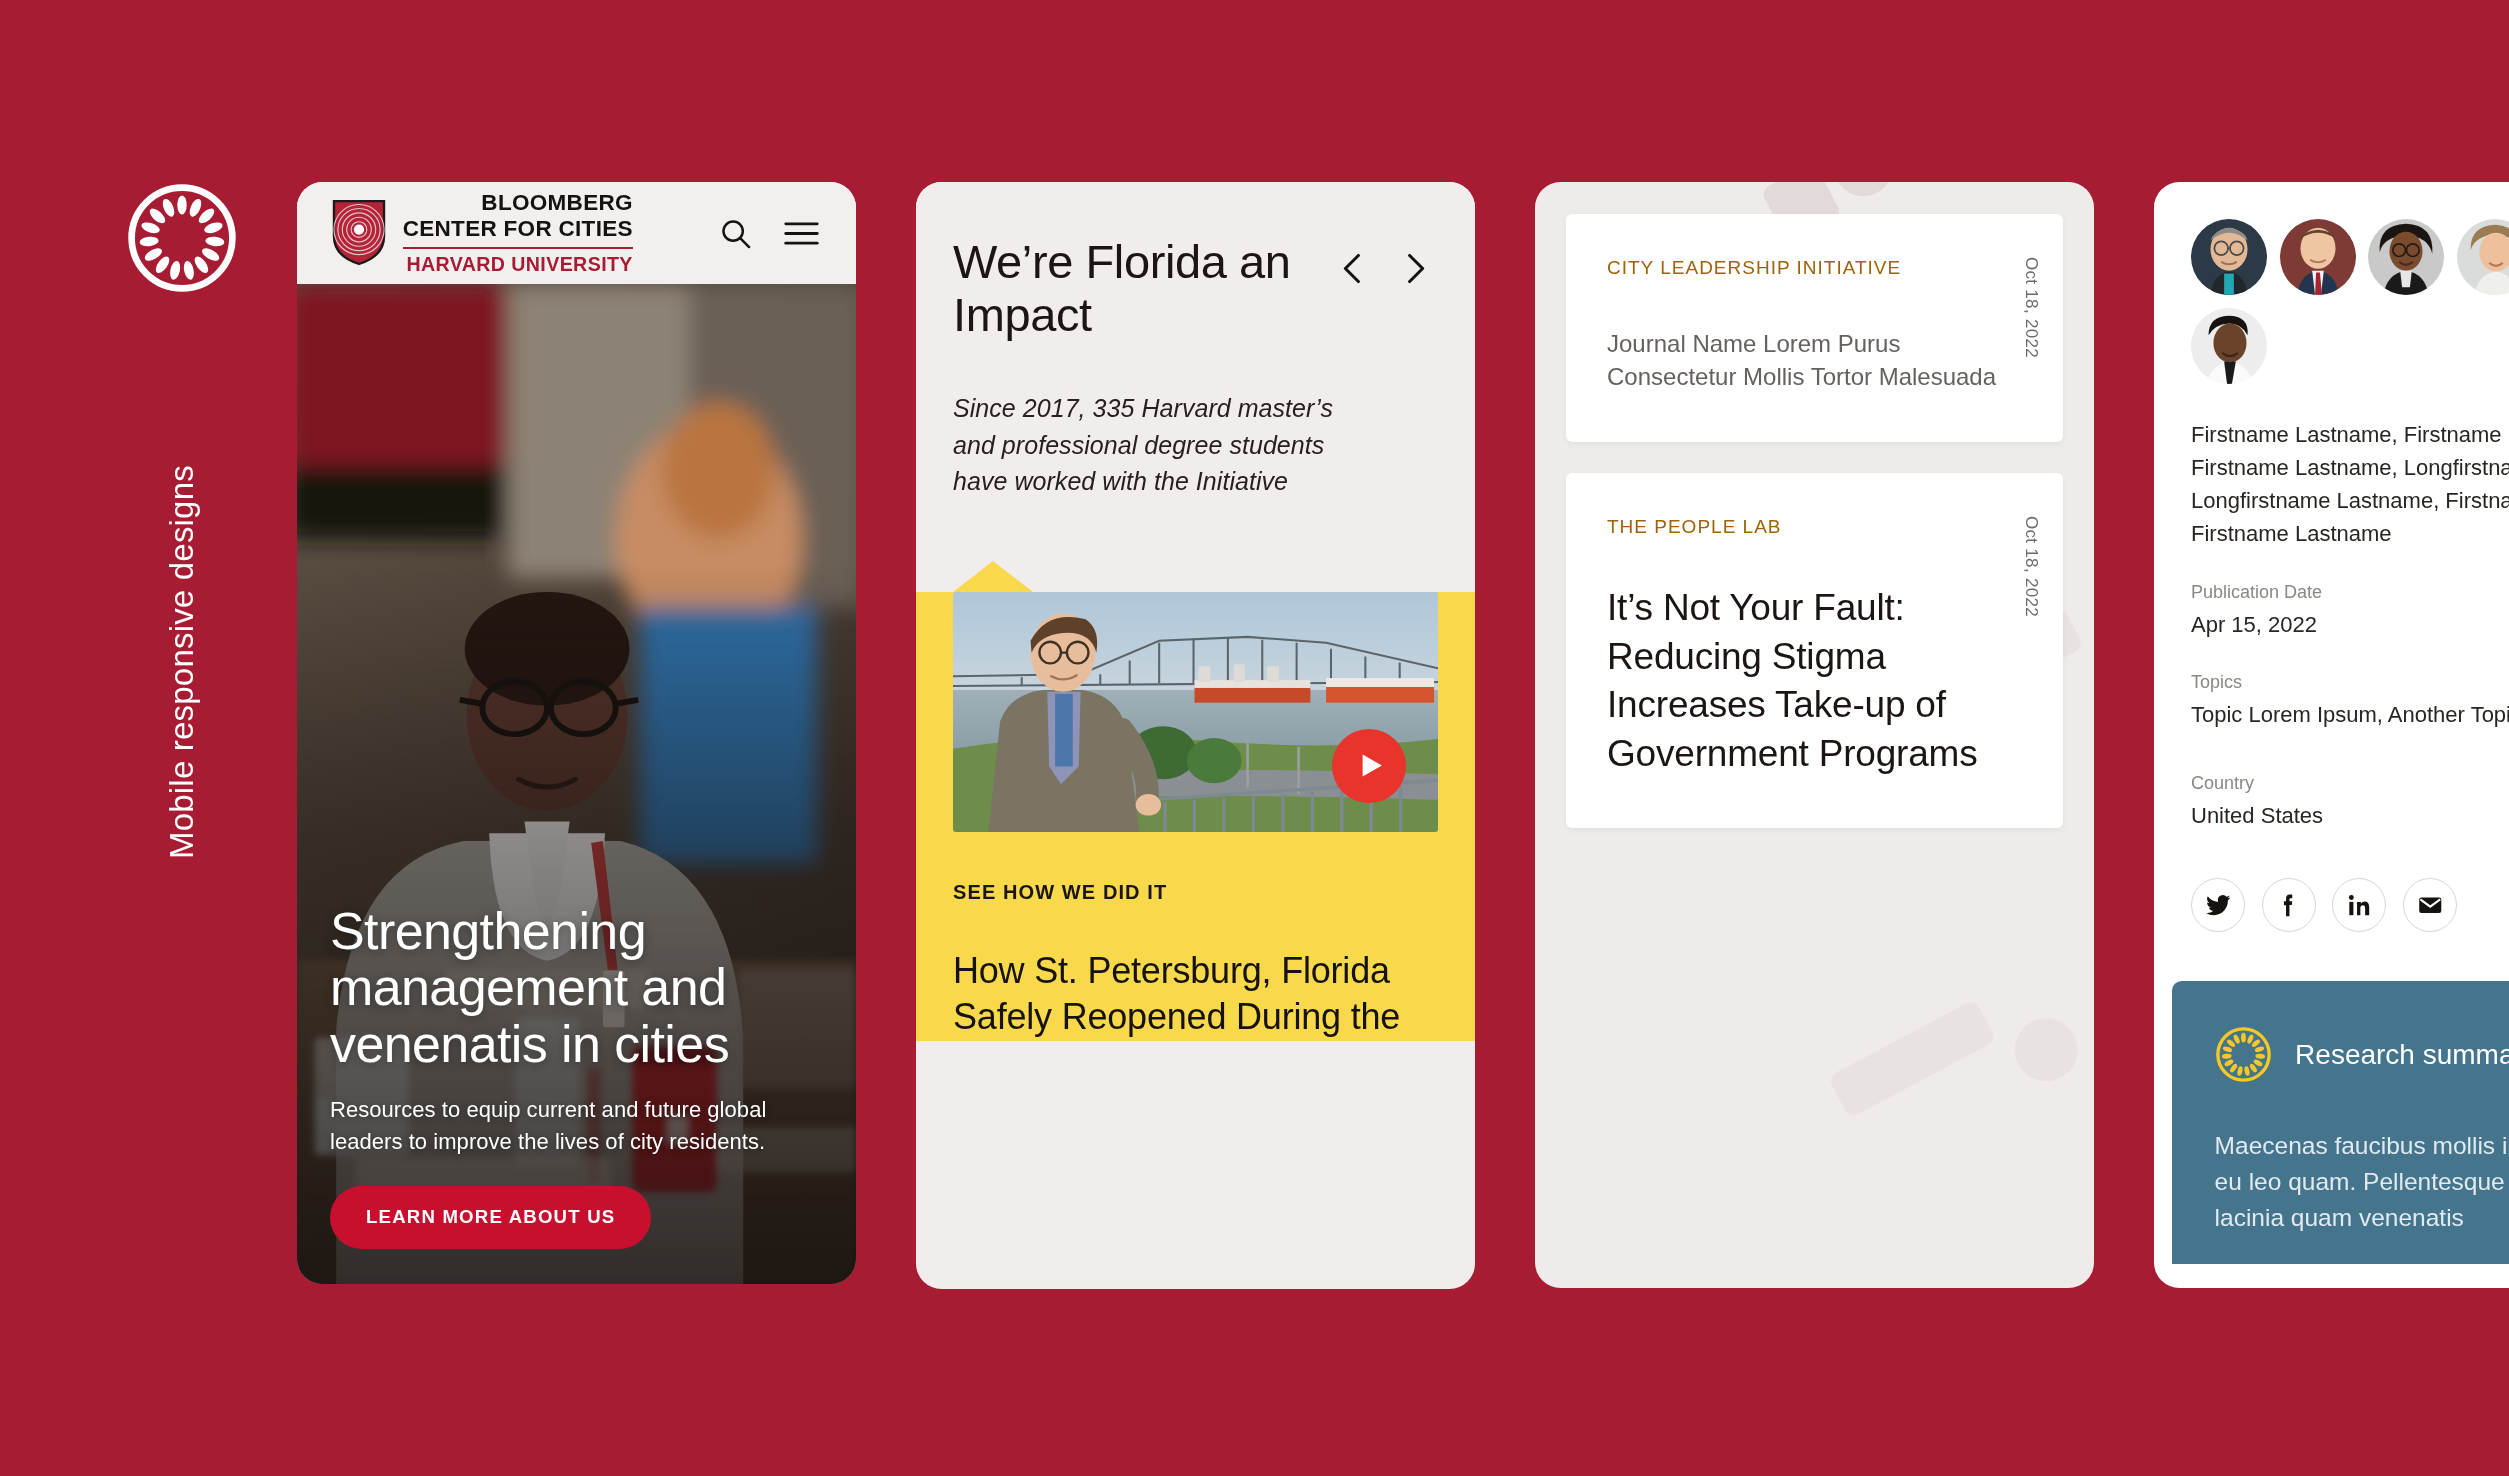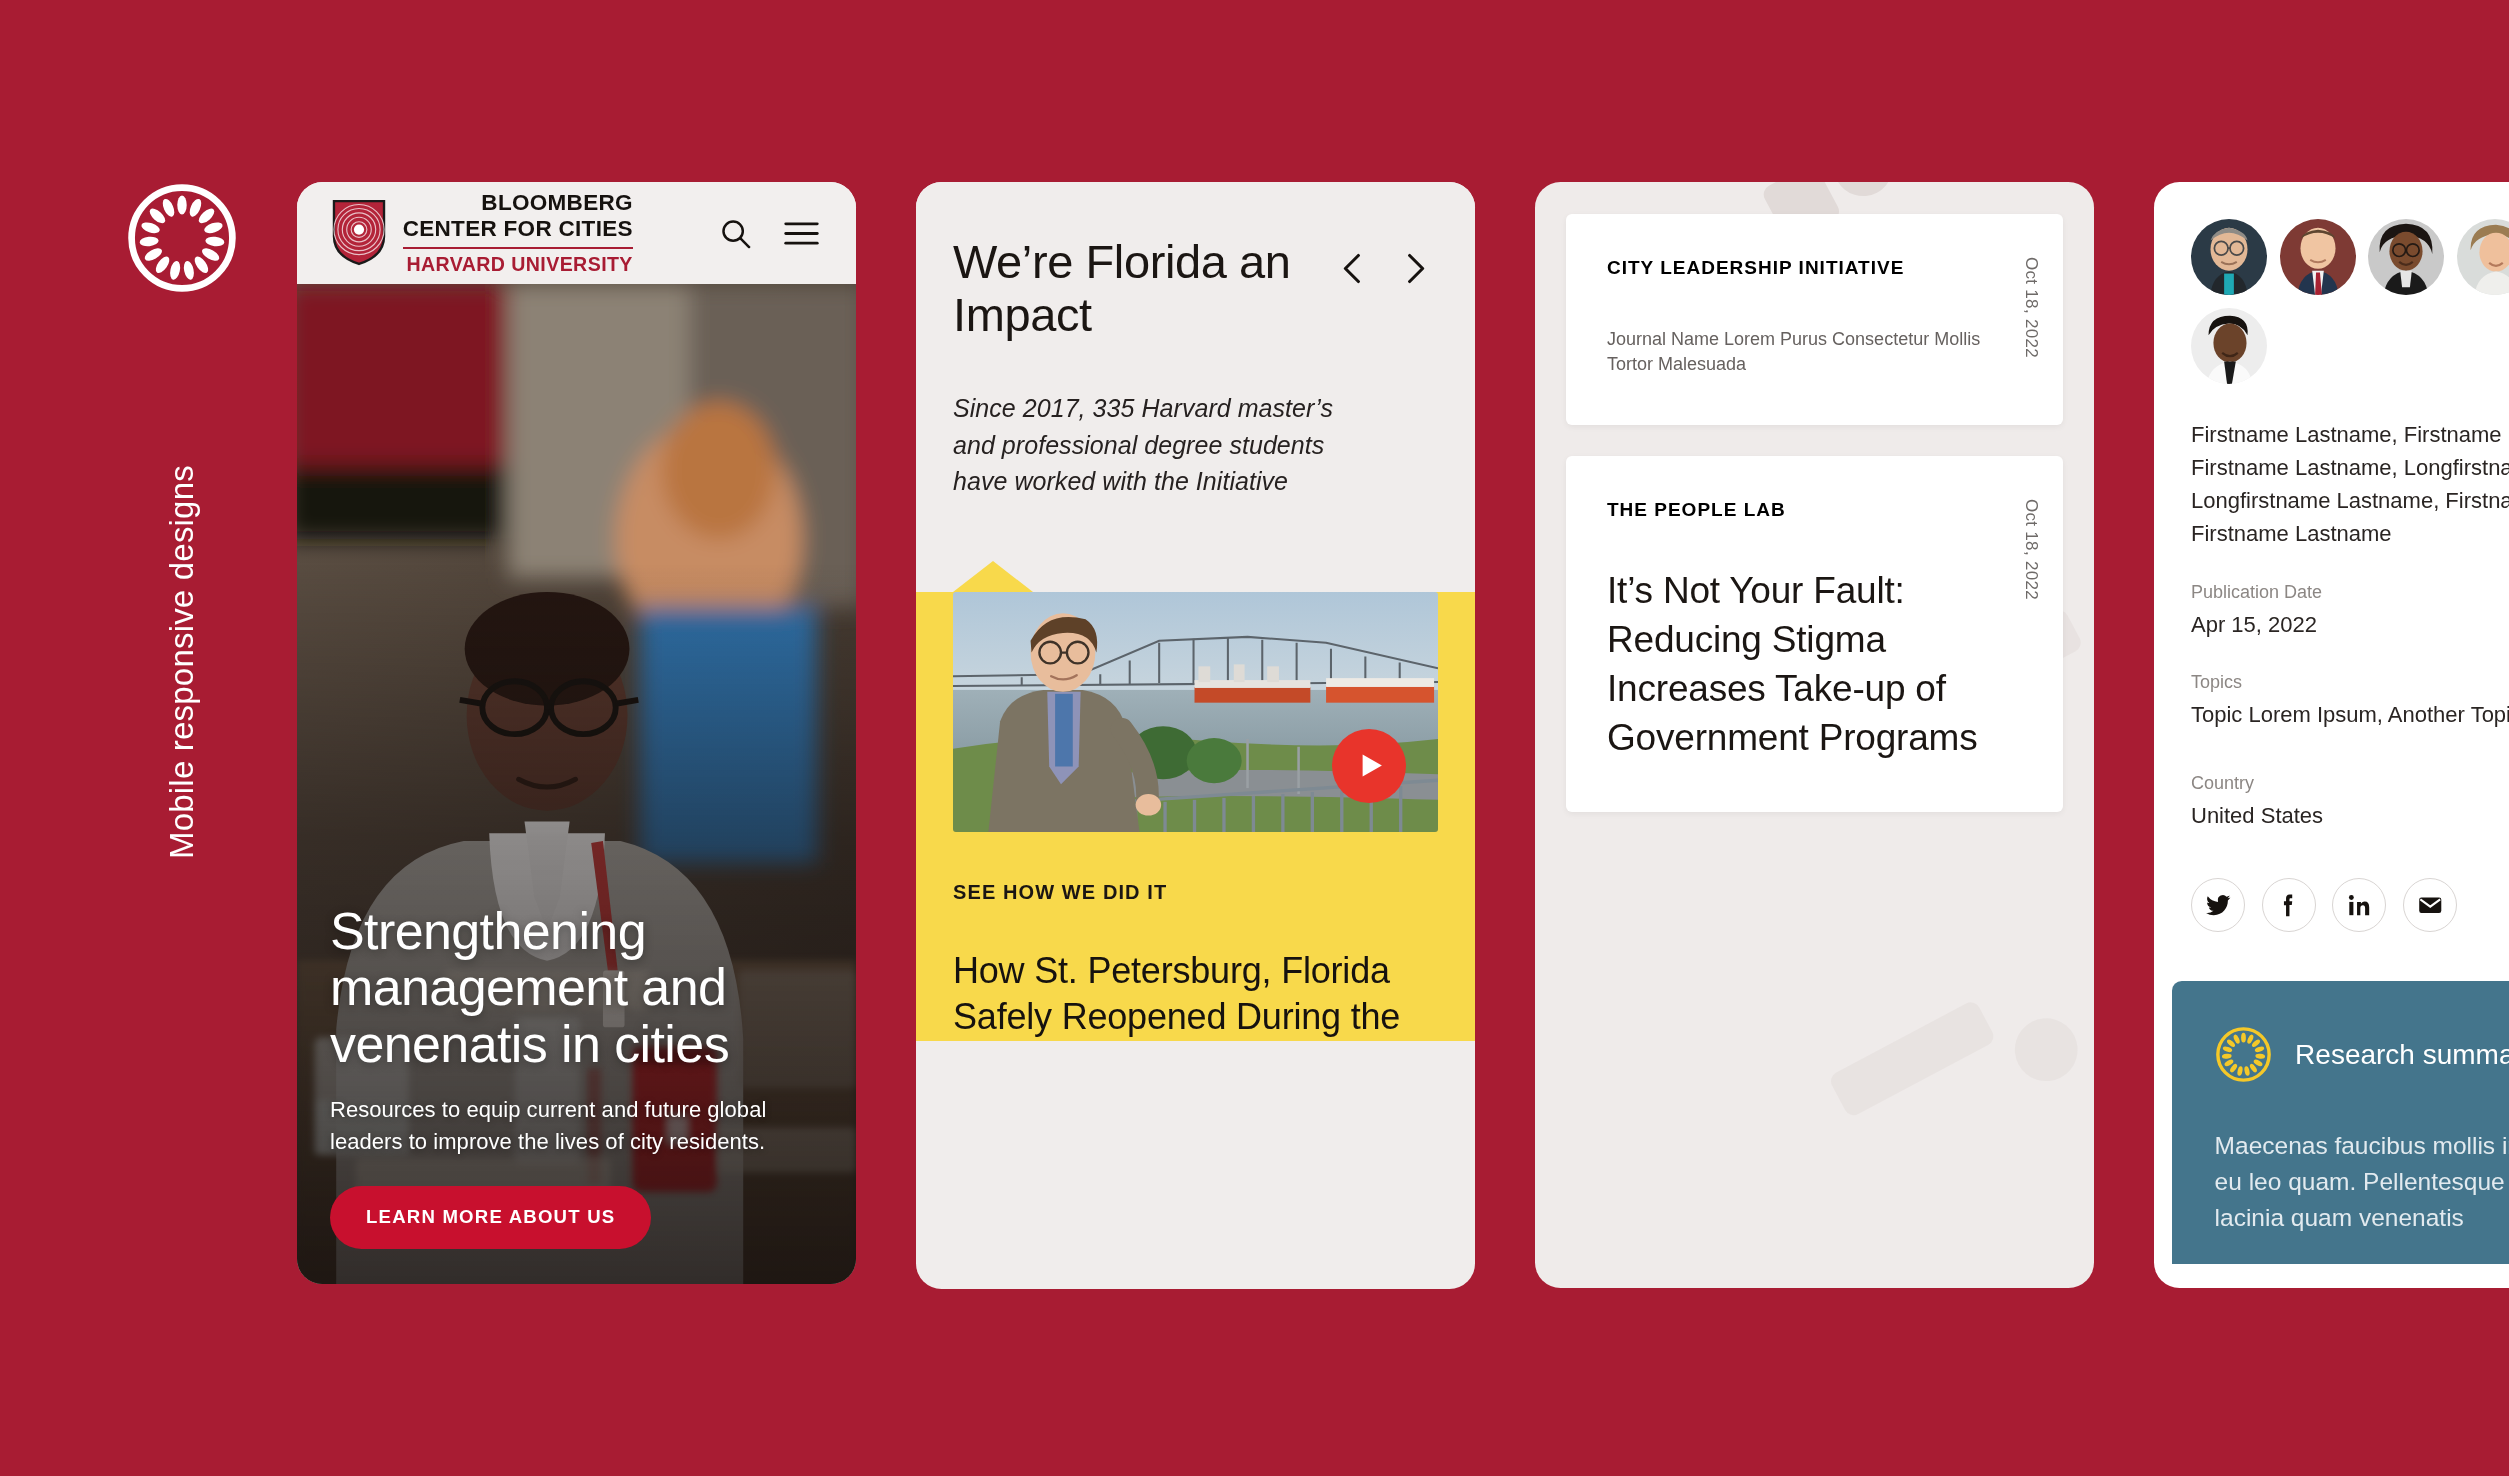--- a/index.html
+++ b/index.html
@@ -155,34 +155,34 @@
   
   #p3-bg{ position:absolute; inset:0; overflow:hidden; }
   #p3-cards{ position:relative; z-index:2; padding:32px 31px 0; }
   .p3-card{
     background:#fff; border-radius:5.9px;
     padding:43px 41px 49px;
     box-shadow:0 2px 6.9px rgba(0,0,0,.055);
     position:relative; margin-bottom:31px;
   }
   .p3-eyebrow{
-    font-size:19px; font-weight:bold; letter-spacing:1px;
-    color:#000000; line-height:1.2;
+    font-size:19px; font-weight:normal; letter-spacing:1px;
+    color:#a16207; line-height:1.2;
   }
   .p3-date{
     position:absolute; right:21.6px; top:43px;
     writing-mode:vertical-rl;
     font-size:17px; color:#6E6A68; letter-spacing:0.3px;
   }
   .p3-title{
     margin-top:45px; font-size:37px; line-height:1.32;
     color:#1B1613; letter-spacing:-0.2px; max-width:412px;
   }
   .p3-journal{
-    margin-top:47px; font-size:18px; line-height:1.38;
+    margin-top:47px; font-size:24px; line-height:1.38;
     color:#66615F; max-width:421px;
   }
 
   
   #p4-body{ padding:37px 37px 0; }
   #p4-avatars{ display:flex; flex-wrap:wrap; gap:12.7px; width:386px; }
   .avatar{
     width:76px; height:76px; border-radius:50%;
     overflow:hidden; flex:none; position:relative;
   }

